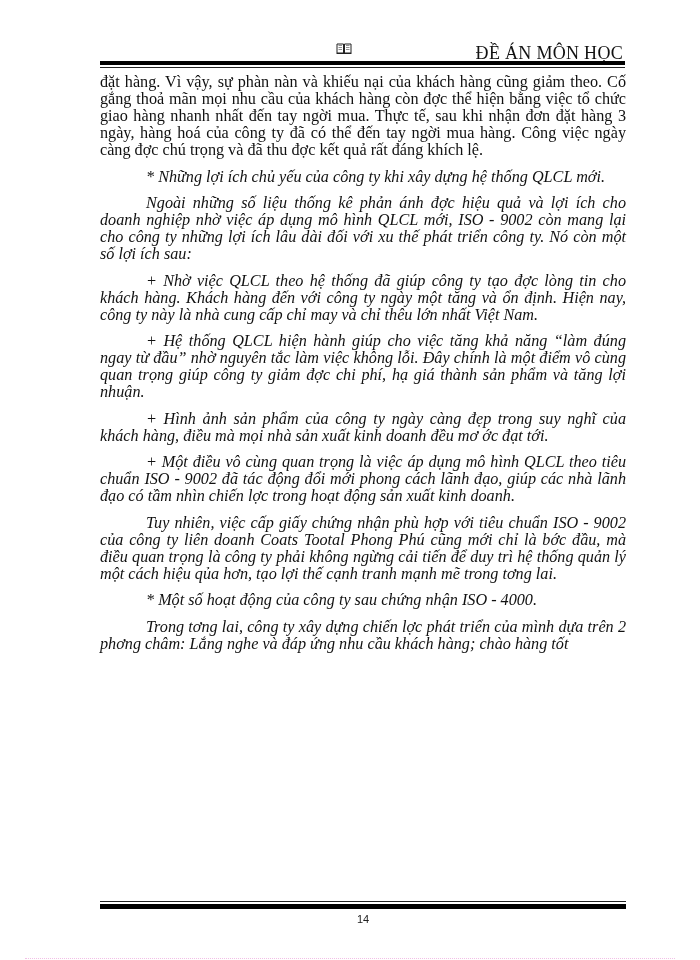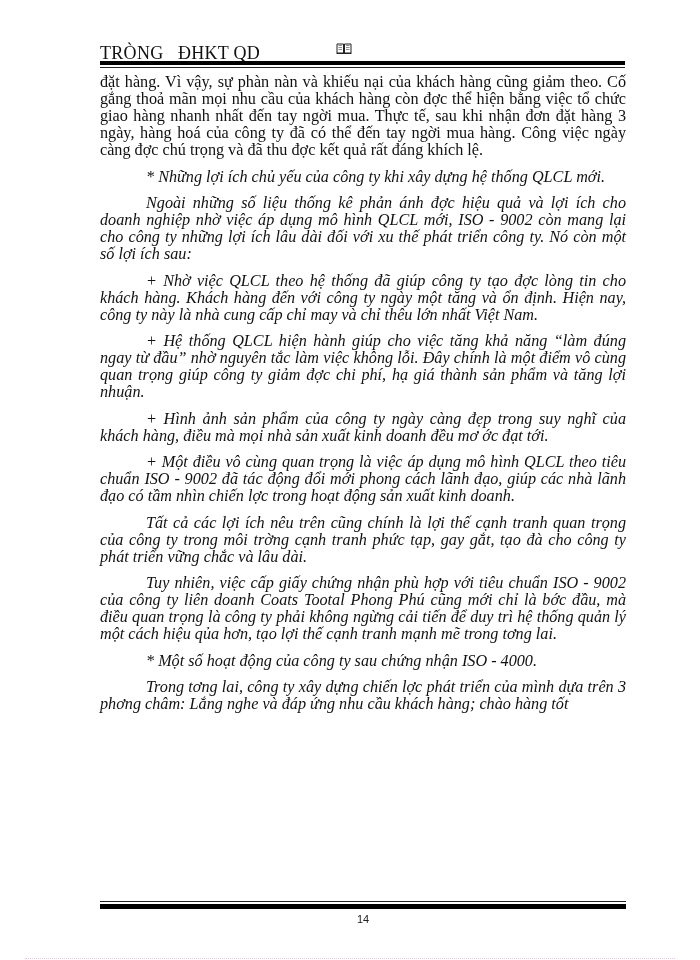--- a/index.html
+++ b/index.html
@@ -108,42 +108,41 @@
       height: 0;
       border-top: 1px dotted #f2bfe6;
     }
   </style>
 </head>
 <body>
 
 <div class="page">
 
   <div class="header">
-    <div class="header-text header-left">TRÒNG   ĐHKT QD</div>
     <svg class="header-icon" viewBox="0 0 16 12" width="16" height="12">
       <path d="M1 2 L1 11 L7.5 11 L7.5 2 Z M8.5 2 L8.5 11 L15 11 L15 2 Z" fill="none" stroke="#222" stroke-width="1"></path>
       <path d="M2.5 3.5 L6 3.5 M2.5 5.5 L6 5.5 M2.5 7.5 L6 7.5 M10 3.5 L13.5 3.5 M10 5.5 L13.5 5.5 M10 7.5 L13.5 7.5" stroke="#444" stroke-width="0.6"></path>
       <path d="M0.5 11.5 L15.5 11.5" stroke="#222" stroke-width="1"></path>
     </svg>
+    <div class="header-text header-right">ĐỀ ÁN MÔN HỌC</div>
     <div class="rule-thick"></div>
     <div class="rule-thin"></div>
   </div>
 
   <div class="content">
     <p class="para first">đặt hàng. Vì vậy, sự phàn nàn và khiếu nại của khách hàng cũng giảm theo. Cố gắng thoả mãn mọi nhu cầu của khách hàng còn đợc   thể hiện bằng việc tổ chức giao hàng nhanh nhất đến tay ngời   mua. Thực tế, sau khi nhận đơn đặt hàng 3 ngày, hàng hoá của công ty đã có thể đến tay ngời   mua hàng. Công việc ngày càng đợc   chú trọng và đã thu đợc   kết quả rất đáng khích lệ.</p>
     <p class="para indent">* Những lợi ích chủ yếu của công ty khi xây dựng hệ thống QLCL mới.</p>
     <p class="para indent">Ngoài những số liệu thống kê phản ánh đợc   hiệu quả và lợi ích cho doanh nghiệp nhờ việc áp dụng mô hình QLCL mới, ISO - 9002 còn mang lại cho công ty những lợi ích lâu dài đối với xu thế phát triển công ty. Nó còn một số lợi ích sau:</p>
     <p class="para indent">+ Nhờ việc QLCL theo hệ thống đã giúp công ty tạo đợc   lòng tin cho khách hàng. Khách hàng đến với công ty ngày một tăng và ổn định. Hiện nay, công ty này là nhà cung cấp chỉ may và chỉ thêu lớn nhất Việt Nam.</p>
     <p class="para indent">+ Hệ thống QLCL hiện hành giúp cho việc tăng khả năng “làm đúng ngay từ đầu” nhờ nguyên tắc làm việc không lỗi. Đây chính là một điểm vô cùng quan trọng giúp công ty giảm đợc   chi phí, hạ giá thành sản phẩm và tăng lợi nhuận.</p>
     <p class="para indent">+ Hình ảnh sản phẩm của công ty ngày càng đẹp trong suy nghĩ của khách hàng, điều mà mọi nhà sản xuất kinh doanh đều mơ ớc   đạt tới.</p>
     <p class="para indent">+ Một điều vô cùng quan trọng là việc áp dụng mô hình QLCL theo tiêu chuẩn ISO - 9002 đã tác động đổi mới phong cách lãnh đạo, giúp các nhà lãnh đạo có tầm nhìn chiến lợc   trong hoạt động sản xuất kinh doanh.</p>
-    <p class="para indent">Tất cả các lợi ích nêu trên cũng chính là lợi thế cạnh tranh quan trọng của công ty trong môi trờng   cạnh tranh phức tạp, gay gắt, tạo đà cho công ty phát triển vững chắc và lâu dài.</p>
     <p class="para indent">Tuy nhiên, việc cấp giấy chứng nhận phù hợp với tiêu chuẩn ISO - 9002 của công ty liên doanh Coats Tootal Phong Phú cũng mới chỉ là bớc   đầu, mà điều quan trọng là công ty phải không ngừng cải tiến để duy trì hệ thống quản lý một cách hiệu qủa hơn, tạo lợi thế cạnh tranh mạnh mẽ trong tơng   lai.</p>
     <p class="para indent">* Một số hoạt động của công ty sau chứng nhận ISO - 4000.</p>
-    <p class="para indent">Trong tơng   lai, công ty xây dựng chiến lợc   phát triển của mình dựa trên 3 phơng   châm: Lắng nghe và đáp ứng nhu cầu khách hàng; chào hàng tốt</p>
+    <p class="para indent">Trong tơng   lai, công ty xây dựng chiến lợc   phát triển của mình dựa trên 2 phơng   châm: Lắng nghe và đáp ứng nhu cầu khách hàng; chào hàng tốt</p>
   </div>
 
   <div class="footer">
     <div class="rule-thin"></div>
     <div class="rule-thick"></div>
     <div class="page-number">14</div>
   </div>
 
   <div class="page-edge"></div>
 </div>

